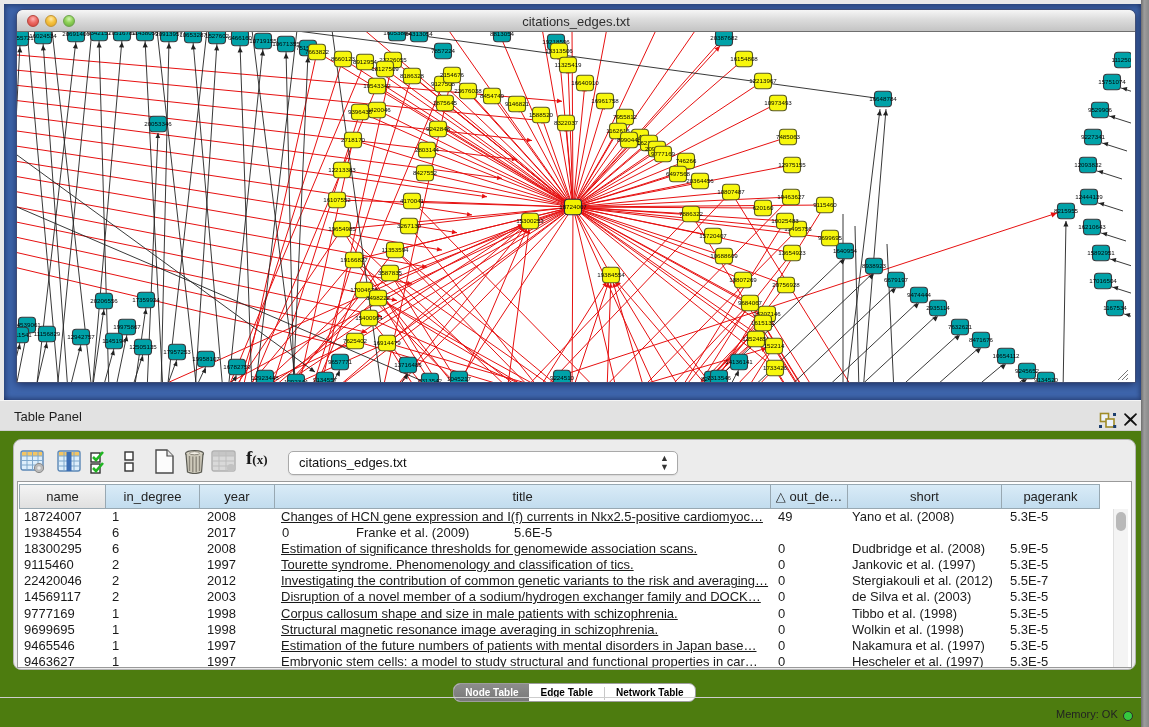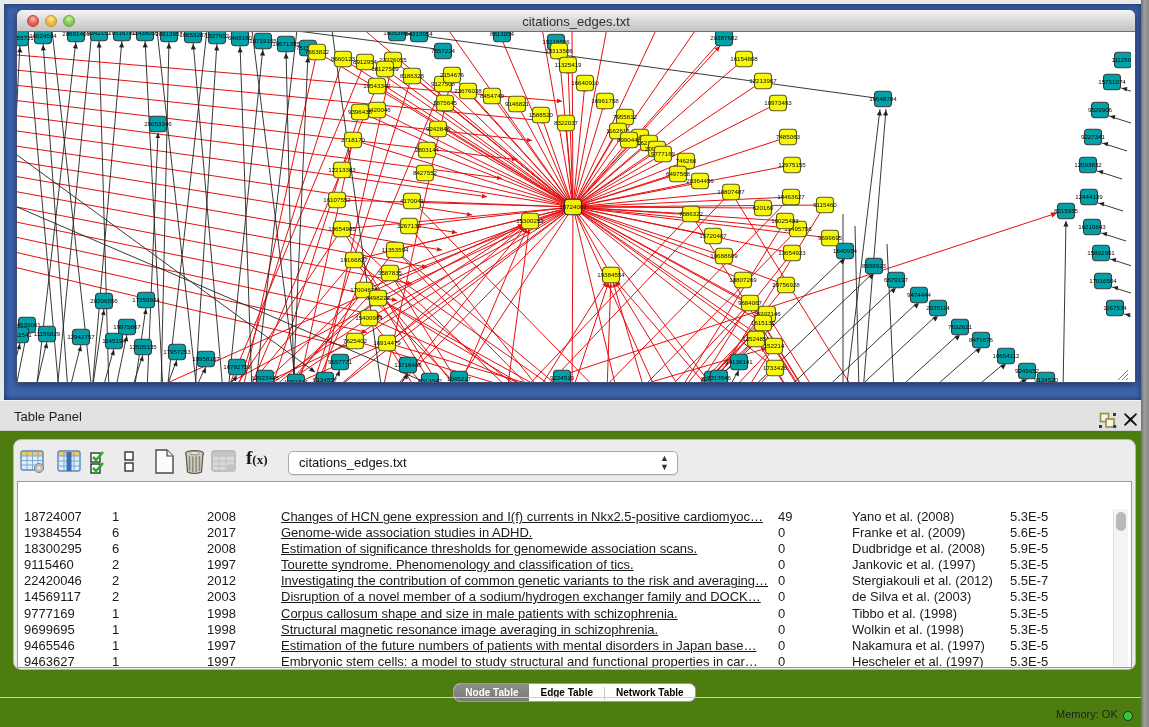--- a/index.html
+++ b/index.html
@@ -877,35 +877,43 @@
     <svg class="ic" style="position:absolute;left:197px;top:10px" width="26" height="24" viewBox="0 0 26 24">
       <rect x="1" y="1" width="23" height="20" rx="2" fill="#d9d9d9" stroke="#b0b0b0" stroke-width="1.4"></rect>
       <rect x="2" y="2" width="21" height="4" fill="#c6c6c6"></rect>
       <path d="M2 6 H23 M2 11 H23 M2 16 H23 M8 2 V21 M15 2 V21" stroke="#bdbdbd" stroke-width="1"></path>
       <circle cx="20" cy="18" r="4" fill="#c2c2c2"></circle>
     </svg>
     <div style="position:absolute;left:232px;top:7px;font-size:19px;color:#1a1a1a;font-weight:bold;font-family:'Liberation Serif',serif">f<span style="font-size:13px">(x)</span></div>
     <div id="combo">citations_edges.txt<span class="arr">▲<br>▼</span></div>
   </div>
   <div id="tablebox">
+    <div id="thead">
+      <div style="width:87px">name</div>
+          <div style="width:94px">in_degree</div>
+          <div style="width:75px">year</div>
+          <div style="width:496px">title</div>
+          <div style="width:77px">△ out_de…</div>
+          <div style="width:154px">short</div>
+          <div style="width:98px">pagerank</div>
+    </div>
     <div class="tbody">
 <div class="tr">
             <div class="c0">18724007</div>
             <div class="c1">1</div>
             <div class="c2">2008</div>
             <div class="c3">Changes of HCN gene expression and I(f) currents in Nkx2.5-positive cardiomyoc…</div>
             <div class="c4">49</div>
             <div class="c5">Yano et al. (2008)</div>
             <div class="c6">5.3E-5</div>
           </div>
 <div class="tr">
             <div class="c0">19384554</div>
             <div class="c1">6</div>
             <div class="c2">2017</div>
-            <div class="c3">Genome-wide association studies in ADHD.</div>
             <div class="c4">0</div>
             <div class="c5">Franke et al. (2009)</div>
             <div class="c6">5.6E-5</div>
           </div>
 <div class="tr">
             <div class="c0">18300295</div>
             <div class="c1">6</div>
             <div class="c2">2008</div>
             <div class="c3">Estimation of significance thresholds for genomewide association scans.</div>
             <div class="c4">0</div>

